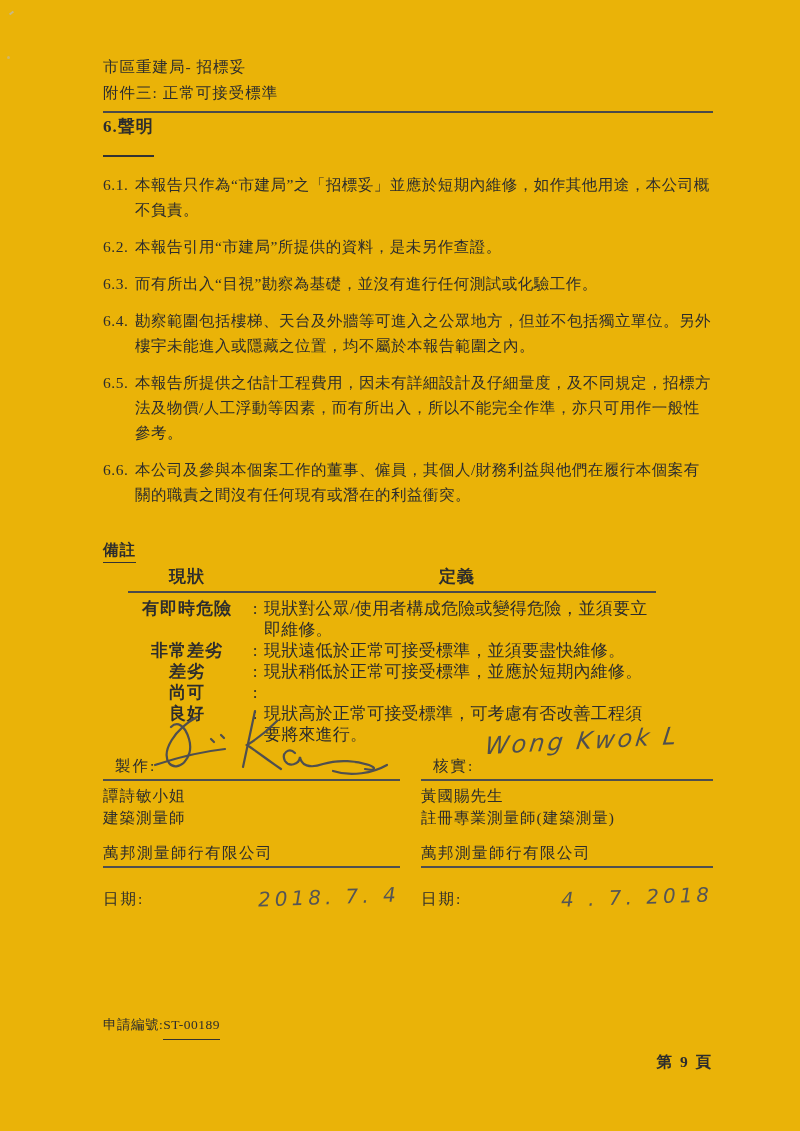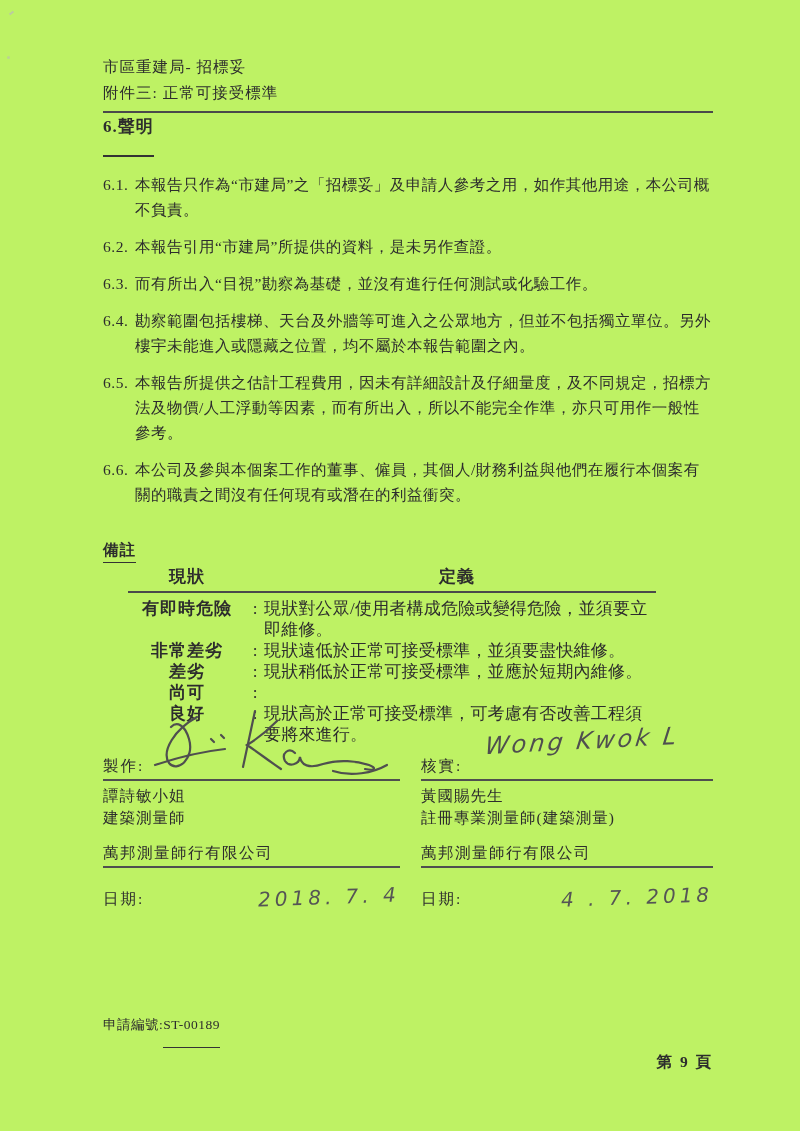--- a/index.html
+++ b/index.html
@@ -3,21 +3,21 @@
 <meta charset="utf-8">
 <style>
   html,body{margin:0;padding:0;}
   body{
     width:800px;height:1131px;overflow:hidden;
     background:#f2f2f0;
     font-family:"Liberation Serif","DejaVu Serif",serif;
   }
   .page{
     position:relative;width:800px;height:1131px;
-    background:#bef264;color:#2d2d2d;
+    background:#eab308;color:#2d2d2d;
   }
   .scan-mark{position:absolute;background:#b9b9b9;}
   .mark-1{left:9px;top:12px;width:5px;height:2px;transform:rotate(-40deg);opacity:.7;}
   .mark-2{left:7px;top:56px;width:3px;height:3px;border-radius:50%;opacity:.55;}
 
   .content{margin-left:103px;width:610px;}
 
   .doc-header{padding-top:54px;font-size:15.5px;line-height:26px;letter-spacing:1px;}
   .header-rule{border-top:2px solid #4a4a4a;margin-top:5px;}
 
@@ -45,21 +45,21 @@
   .nhead-rule{border-top:2px solid #4a4a4a;}
   .nrows{padding-top:5px;}
   .nrow{display:grid;grid-template-columns:118px 18px 386px;line-height:21px;}
   .nrow .nlabel{text-align:center;font-weight:bold;letter-spacing:1px;}
   .nrow .ncolon{text-align:center;}
   .nrow .ndef{letter-spacing:.2px;}
   .nrow .b{font-weight:normal;}
 
   .sig-grid{display:grid;grid-template-columns:297px 292px;column-gap:21px;margin-top:8px;}
   .sig-row{position:relative;height:26px;border-bottom:2px solid #4f4f4f;font-size:15.5px;}
-  .sig-label{position:absolute;left:0;bottom:2px;letter-spacing:2px;}
+  .sig-label{position:absolute;left:12px;bottom:2px;letter-spacing:2px;}
   .scribble{position:absolute;left:34px;top:-50px;pointer-events:none;}
   .hand-sig{
     position:absolute;left:64px;top:-26px;white-space:nowrap;
     font-family:"DejaVu Sans",sans-serif;font-style:italic;
     font-size:24px;letter-spacing:3px;color:#4f4f4f;
     transform:rotate(-3deg) skewX(-10deg);
   }
   .sig-name{margin-top:4px;font-size:15.5px;line-height:22px;letter-spacing:1px;}
   .sig-title{font-size:15.5px;line-height:22px;letter-spacing:1px;}
   .sig-company{margin-top:14px;font-size:15.5px;line-height:20px;letter-spacing:1.5px;
@@ -67,21 +67,21 @@
   .sig-date{margin-top:18px;font-size:15.5px;line-height:22px;display:flex;align-items:baseline;justify-content:space-between;}
   .date-label{letter-spacing:2px;}
   .handwriting{
     font-family:"DejaVu Sans",sans-serif;font-style:italic;
     font-size:20px;letter-spacing:4px;color:#555;white-space:nowrap;
   }
   .hw-left{margin-left:46px;transform:rotate(-2deg);}
   .hw-right{margin-left:28px;transform:rotate(-2deg);}
 
   .app-no{margin-top:106px;font-size:13.5px;letter-spacing:.5px;}
-  .app-no .ul{border-bottom:1.5px solid #333;padding-bottom:15px;}
+  .app-no .ul{border-bottom:1.5px solid #333;padding-bottom:7px;}
   .page-num{margin-top:18px;text-align:right;font-size:15.5px;font-weight:bold;letter-spacing:2px;}
 </style>
 </head>
 <body>
 
 <div class="page">
   <div class="scan-mark mark-1"></div>
   <div class="scan-mark mark-2"></div>
 
   <div class="content">
@@ -92,21 +92,21 @@
     </div>
     <div class="header-rule"></div>
 
     <div class="section-heading">
       <span class="hd">6.聲明</span>
     </div>
 
     <div class="clauses">
       <div class="clause">
         <div class="cnum">6.1.</div>
-        <div class="ctext">本報告只作為“市建局”之「招標妥」及申請人參考之用，如作其他用途，本公司概不負責。</div>
+        <div class="ctext">本報告只作為“市建局”之「招標妥」並應於短期內維修，如作其他用途，本公司概不負責。</div>
       </div>
       <div class="clause">
         <div class="cnum">6.2.</div>
         <div class="ctext">本報告引用“市建局”所提供的資料，是未另作查證。</div>
       </div>
       <div class="clause">
         <div class="cnum">6.3.</div>
         <div class="ctext">而有所出入“目視”勘察為基礎，並沒有進行任何測試或化驗工作。</div>
       </div>
       <div class="clause">

